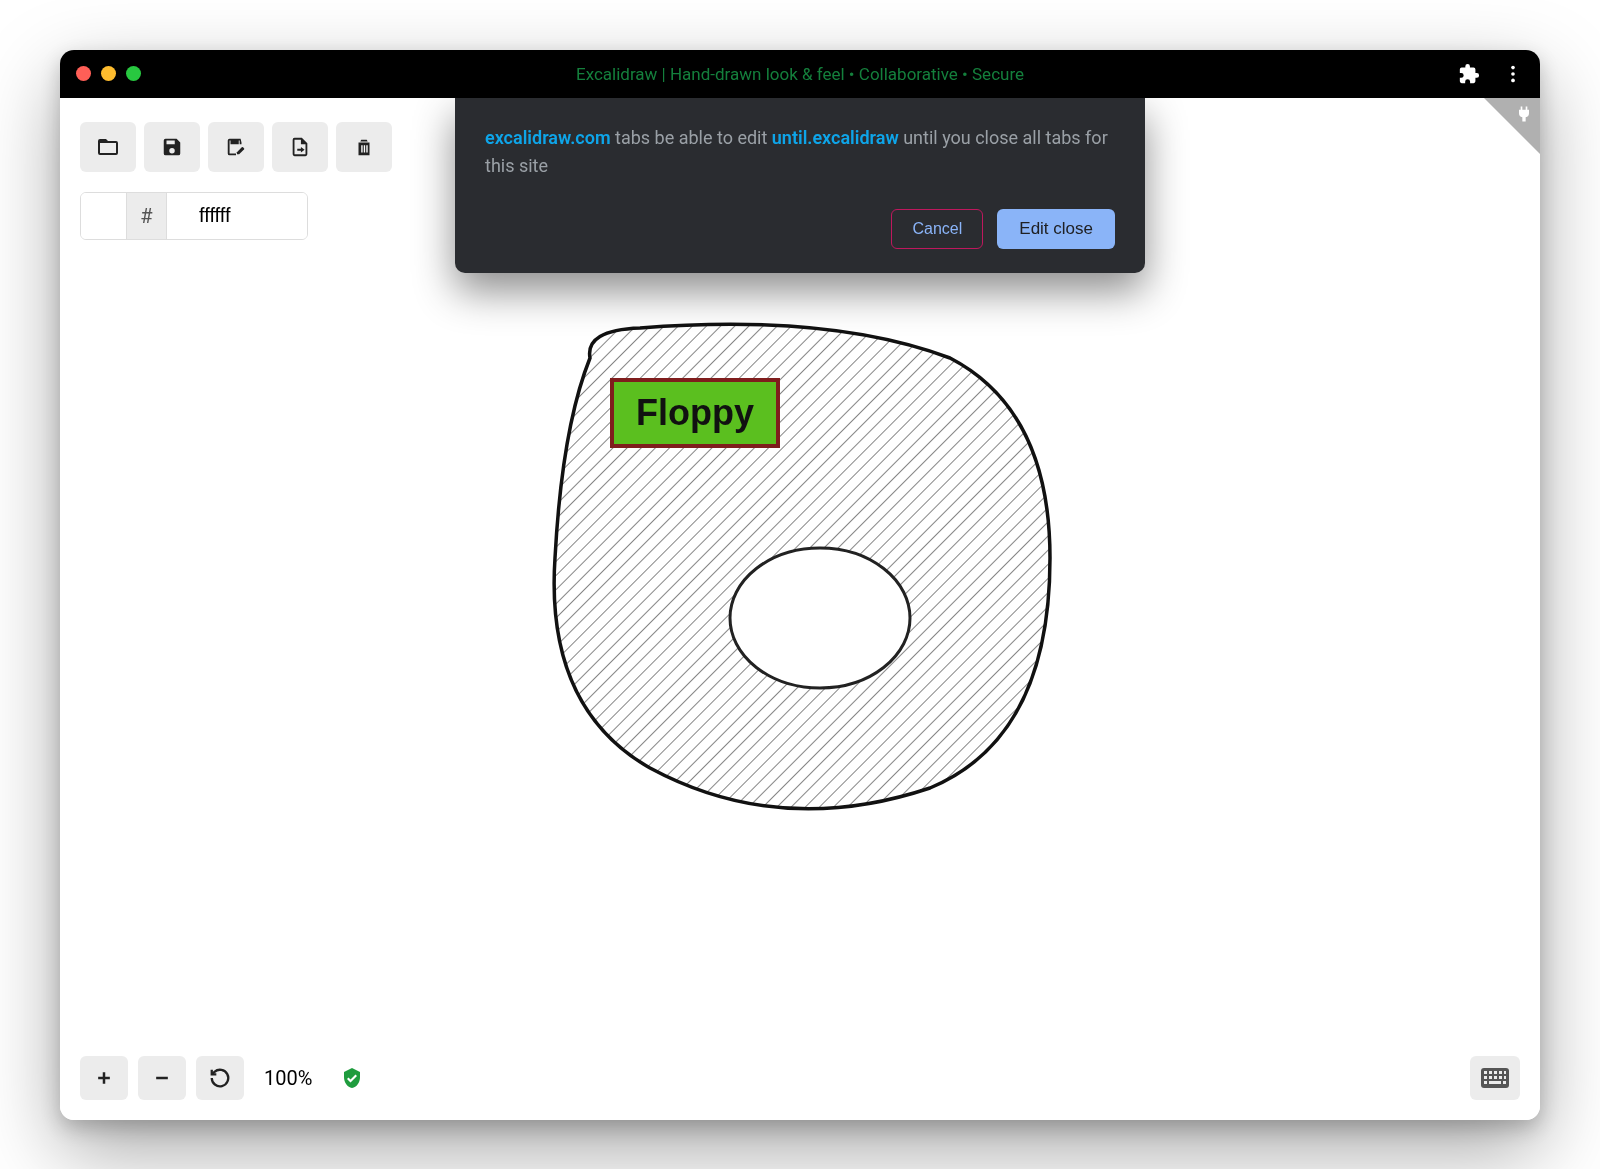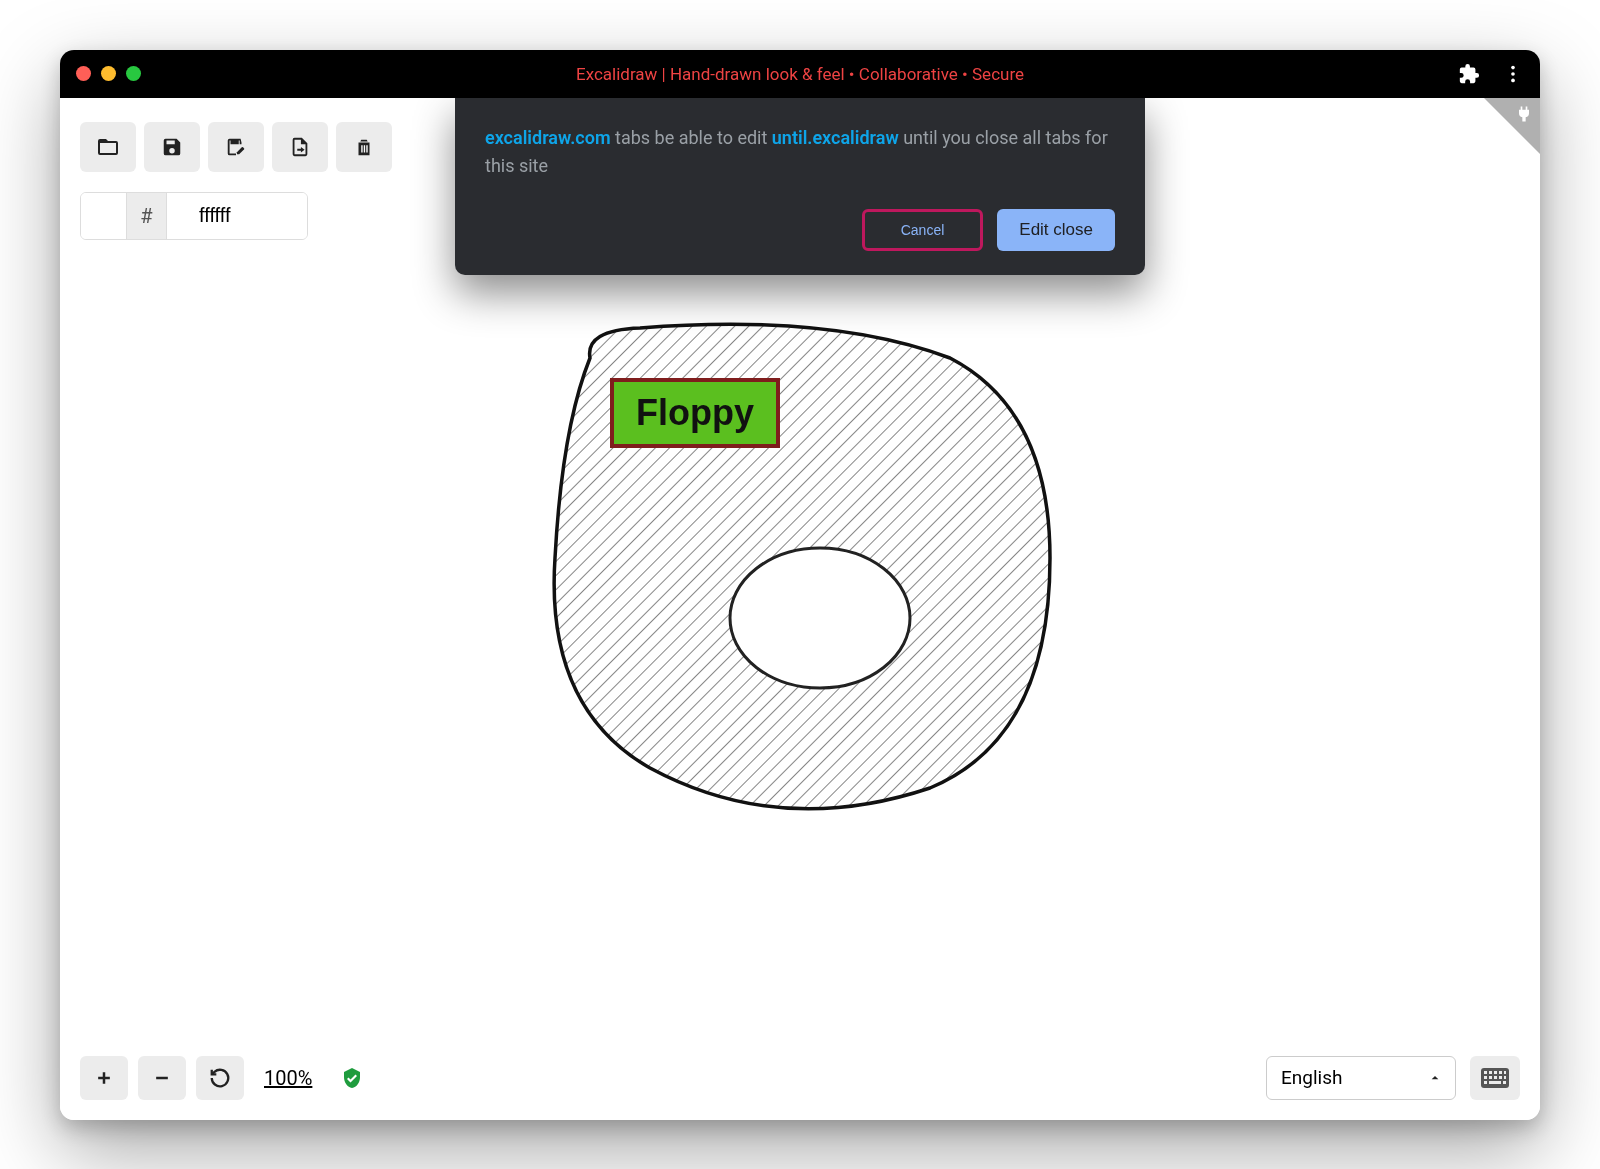--- a/index.html
+++ b/index.html
@@ -30,21 +30,21 @@
     align-items: center;
     padding: 0 16px;
     position: relative;
   }
   .traffic { display: flex; gap: 10px; }
   .tl { width: 15px; height: 15px; border-radius: 50%; }
   .tl.red { background: #ff5f57; }
   .tl.yellow { background: #febc2e; }
   .tl.green { background: #28c840; }
   .title {
-    color: #ef4444;
+    color: #15803d;
     font-size: 17px;
     position: absolute;
     left: 50%;
     transform: translateX(-50%);
     white-space: nowrap;
   }
   .titlebar-right { margin-left: auto; display: flex; gap: 22px; align-items: center; color: #fff; }
   .titlebar-right .icon { width: 22px; height: 22px; display:flex; align-items:center; justify-content:center; cursor:pointer; }
 
   .content { flex: 1; position: relative; background: #fff; }
@@ -108,21 +108,21 @@
     font-size: 36px;
     font-weight: 600;
     color: #111;
   }
 
   .bottom-left {
     position:absolute; bottom: 20px; left: 20px;
     display:flex; align-items:center; gap:10px;
   }
   .zoom-btn { width:48px; height:44px; background:#ececec; border-radius:6px; display:flex; align-items:center; justify-content:center; cursor:pointer; color:#222; }
-  .zoom-pct { font-size:20px; padding: 0 10px; text-decoration: underline; }
+  .zoom-pct { font-size:20px; padding: 0 10px; }
   .shield { color:#1f9c3e; margin-left:8px; }
 
   .bottom-right {
     position:absolute; bottom:20px; right:20px;
     display:flex; align-items:center; gap:14px;
   }
   .lang-select {
     height:44px; border:1px solid #ccc; border-radius:6px;
     padding: 0 44px 0 14px; font-size:19px; background:#fff;
     display:flex; align-items:center; position:relative; cursor:pointer;
@@ -143,22 +143,22 @@
     border-radius: 0 0 10px 10px;
     padding: 26px 30px 24px 30px;
     box-shadow: 0 18px 40px rgba(0,0,0,0.45);
     z-index: 50;
   }
   .dialog-title { font-size: 22px; font-weight:400; color:#f2f2f2; margin-bottom: 14px; }
   .dialog-body { font-size:18px; color:#9aa0a6; line-height:1.6; }
   .dialog-body .strong { color:#0ea5e9; font-weight:600;text-align:right; }
   .dialog-actions { display:flex; justify-content:flex-end; gap:14px; margin-top: 28px; }
   .btn-cancel {
-    background: transparent; border:3px solid #be185d; color:#8ab4f8;
-    padding: 10px 36px; border-radius:6px; font-size:14px; cursor:pointer;
+    background: transparent; border:1px solid #be185d; color:#8ab4f8;
+    padding: 10px 20px; border-radius:6px; font-size:16px; cursor:pointer;
   }
   .btn-primary {
     background:#8ab4f8; color:#202124; border:none;
     padding: 10px 22px; border-radius:6px; font-size:17px; cursor:pointer;
   }
 
   svg { display:block; }
 </style>
 </head>
 <body>
@@ -276,28 +276,20 @@
       <div class="zoom-pct">100%</div>
       <span class="shield">
         <svg width="24" height="24" viewBox="0 0 24 24" fill="#1f9c3e">
             <path d="M12 2l8 4v5c0 5.5-3.4 10.3-8 11-4.6-.7-8-5.5-8-11V6l8-4z"></path>
             <path fill="#fff" d="M10.5 13.5l-2-2L7 13l3.5 3.5L17 10l-1.5-1.5z"></path>
           </svg>
       </span>
     </div>
 
     <div class="bottom-right">
-      <div class="lang-select">
-        <span>English</span>
-        <span class="chev">
-          <svg width="16" height="16" viewBox="0 0 24 24" fill="#222">
-              <path d="M7 14l5-5 5 5z"></path>
-            </svg>
-        </span>
-      </div>
       <div class="kbd-btn">
         <svg width="28" height="20" viewBox="0 0 28 20" fill="#555">
             <rect x="0" y="0" width="28" height="20" rx="3" fill="#555"></rect>
             <g fill="#ececec">
               <rect x="3" y="3" width="3" height="3"></rect>
               <rect x="8" y="3" width="3" height="3"></rect>
               <rect x="13" y="3" width="3" height="3"></rect>
               <rect x="18" y="3" width="3" height="3"></rect>
               <rect x="23" y="3" width="2" height="3"></rect>
               <rect x="3" y="8" width="3" height="3"></rect>

